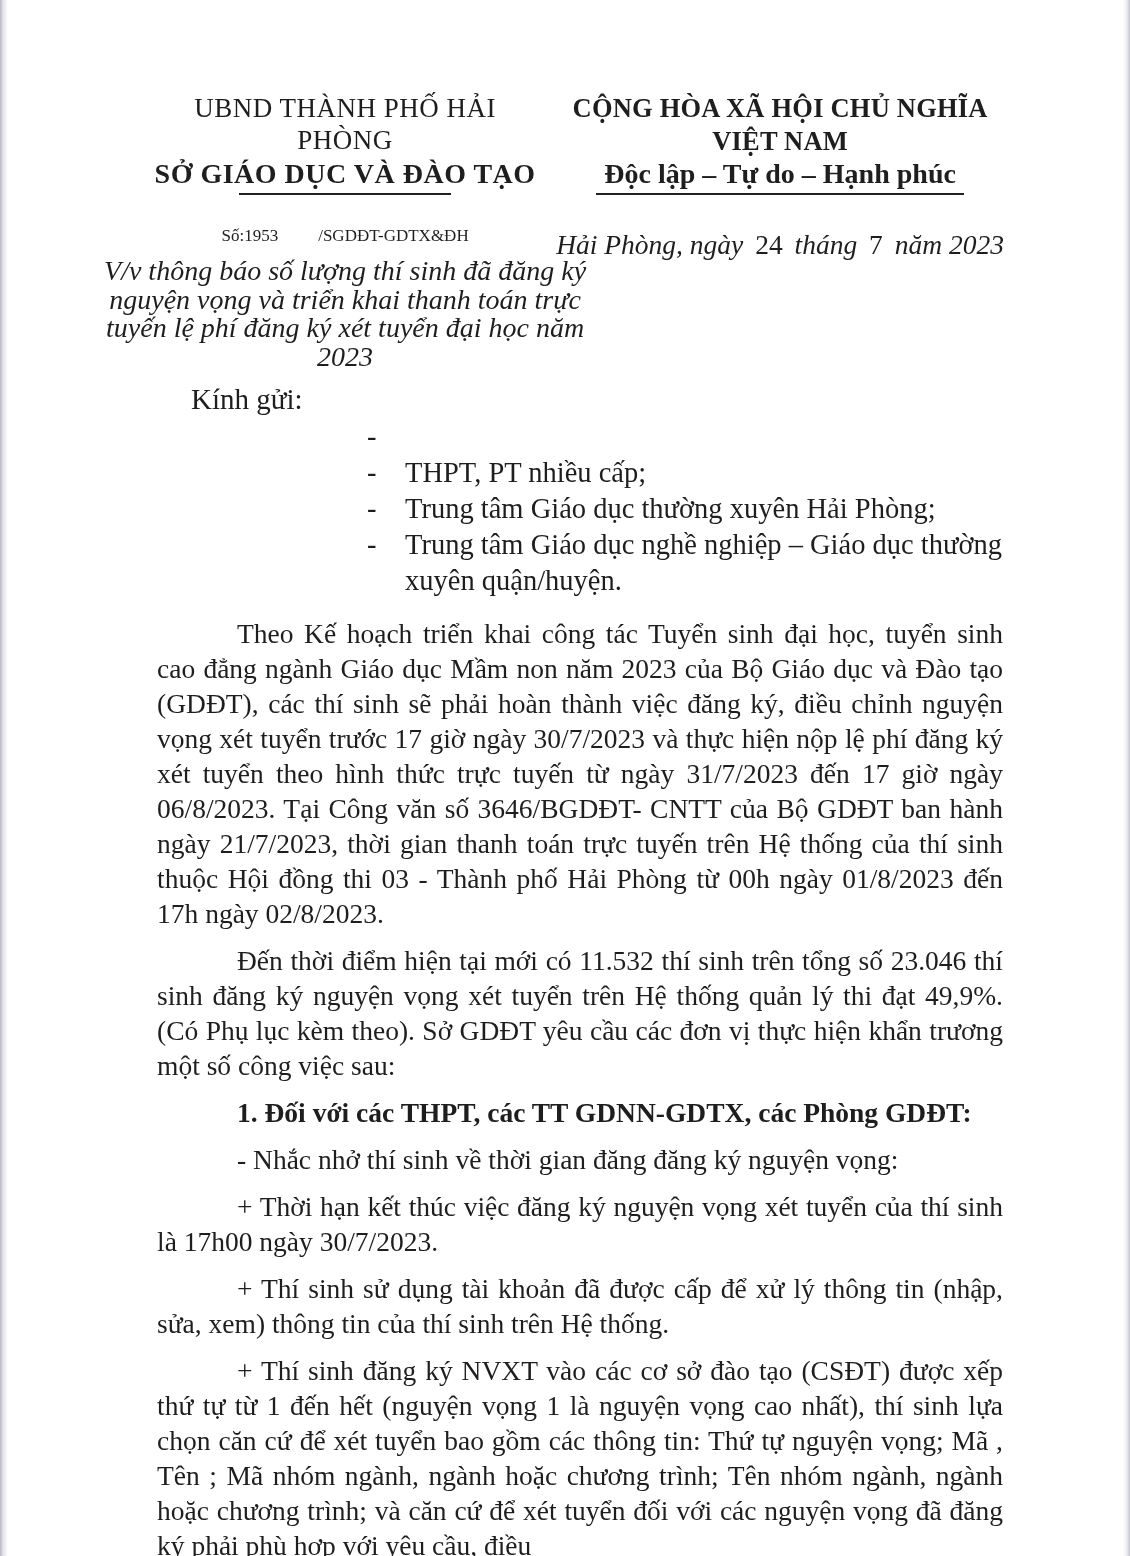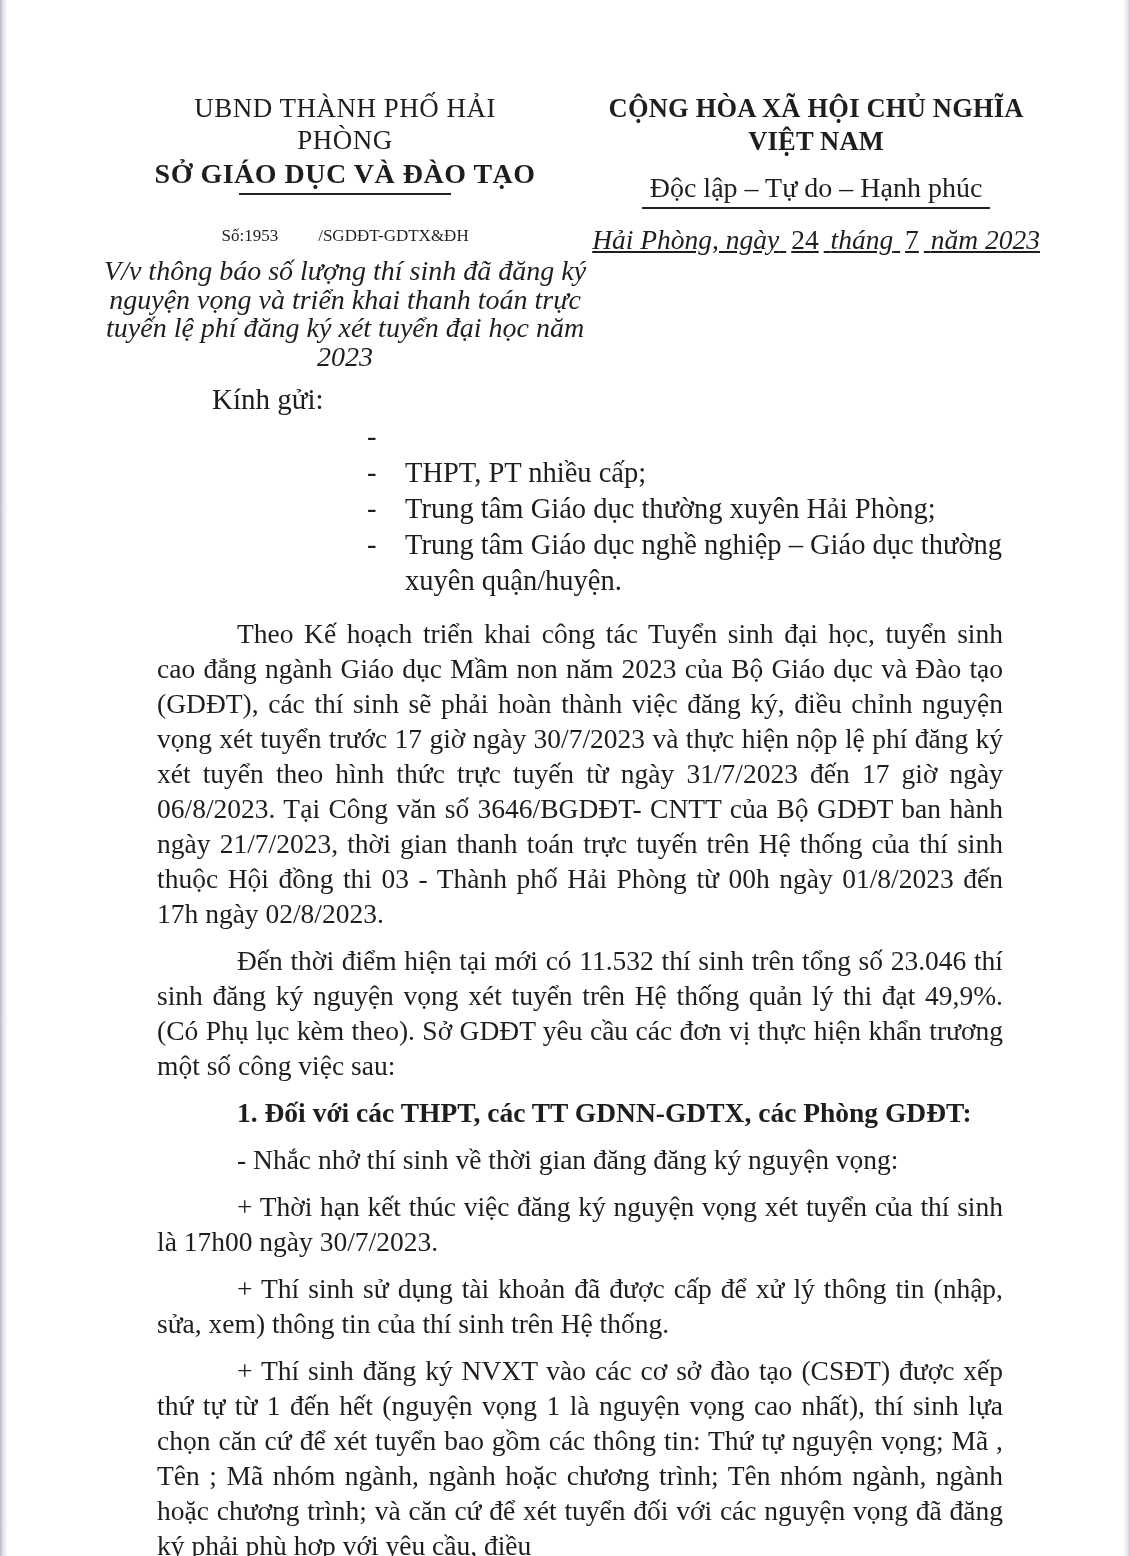--- a/index.html
+++ b/index.html
@@ -11,38 +11,38 @@
     position:relative;
     overflow:hidden;
   }
   .edge-left{position:absolute;left:0;top:0;bottom:0;width:8px;
     background:linear-gradient(to right,#b9b9c3 0%,#e4e4ea 40%,rgba(255,255,255,0) 100%);}
   .edge-right{position:absolute;right:0;top:0;bottom:0;width:7px;
     background:linear-gradient(to left,#c5c5cf 0%,#ecebf1 45%,rgba(255,255,255,0) 100%);}
   .sheet{padding:92px 115px 0 145px;box-sizing:border-box;width:100%;height:100%;}
 
   
-  .doc-header{display:grid;grid-template-columns:46% 54%;align-items:start;gap:36px;}
+  .doc-header{display:grid;grid-template-columns:46% 54%;align-items:start;}
   .header-left{text-align:center;}
   .header-right{text-align:center;}
   .parent-org{font-size:27px;line-height:32px;letter-spacing:.5px;}
   .org-name{font-size:28px;line-height:36px;font-weight:bold;letter-spacing:.5px;}
   .org-underline{width:212px;border-top:2.5px solid #222;margin:1px auto 0;}
   .doc-number{margin-top:25px;font-size:17px;line-height:32px;}
   .doc-number .gap{display:inline-block;width:40px;}
   .doc-subject{margin:5px -46px 0;font-size:28px;line-height:28.5px;font-style:italic;}
   .national-title{font-size:26.5px;line-height:33px;font-weight:bold;letter-spacing:.2px;}
-  .motto{display:inline-block;font-size:28px;line-height:30px;font-weight:normal;
-    border-bottom:2.5px solid #222;padding:0 8px 4px;margin-top:15px;}
-  .date-line{margin-top:15px;font-size:27.5px;font-style:italic;text-decoration:underline;}
+  .motto{display:inline-block;font-size:28px;line-height:30px;font-weight:bold;
+    border-bottom:2.5px solid #222;padding:0 8px 4px;margin-top:1px;}
+  .date-line{margin-top:34px;font-size:27.5px;font-style:italic;}
   .date-line .num{font-style:normal;padding:0 5px;}
 
   
   .recipients{margin-top:10px;}
-  .recipients-label{margin-left:67px;font-size:29px;line-height:36px;}
+  .recipients-label{margin-left:46px;font-size:29px;line-height:36px;}
   .recipient-list{margin:2px 0 0 222px;max-width:648px;font-size:28.5px;line-height:36px;}
   .recipient-item{display:flex;}
   .recipient-bullet{flex:none;width:38px;}
 
   
   .doc-body{margin-top:17px;font-size:27.5px;line-height:35px;text-align:justify;}
   .doc-body p{margin:12px;text-indent:80px;}
   .doc-body p.bold{font-weight:bold;}
 </style>
 </head>

